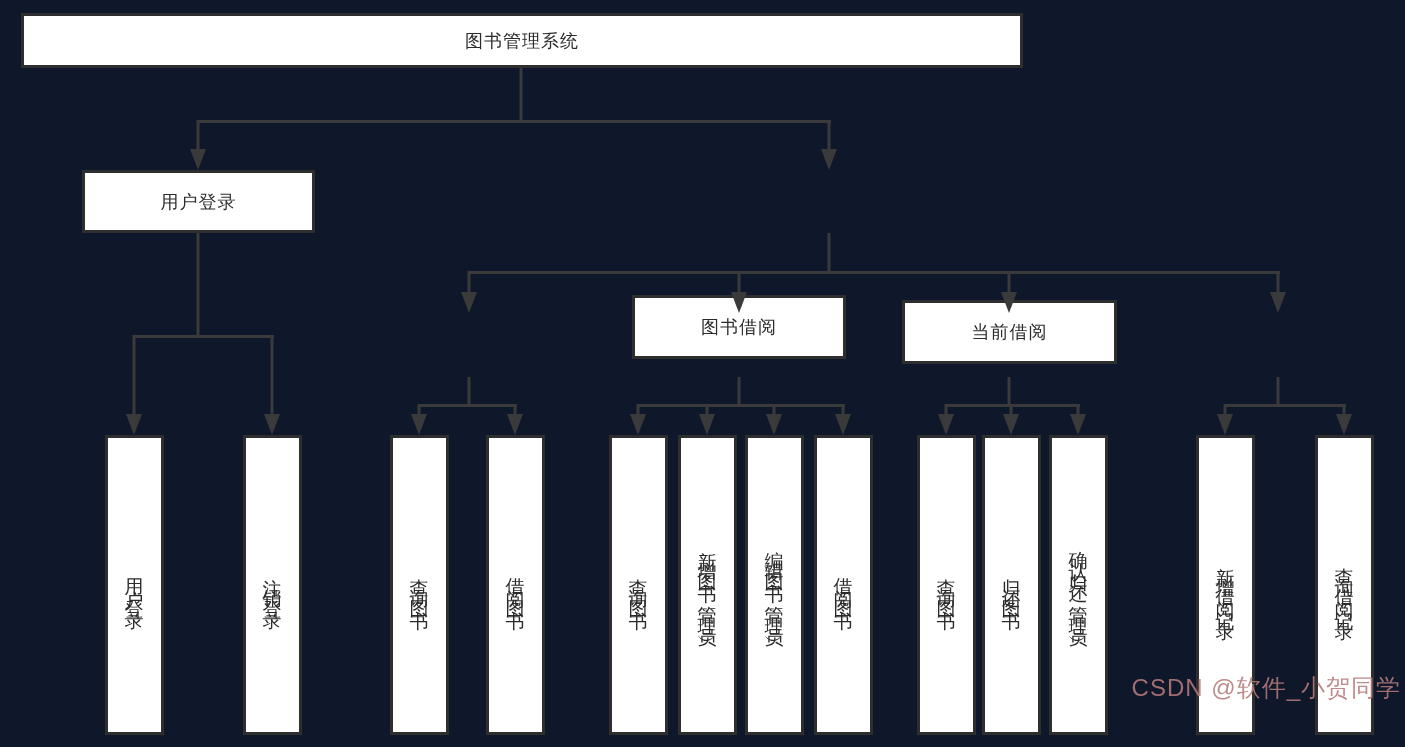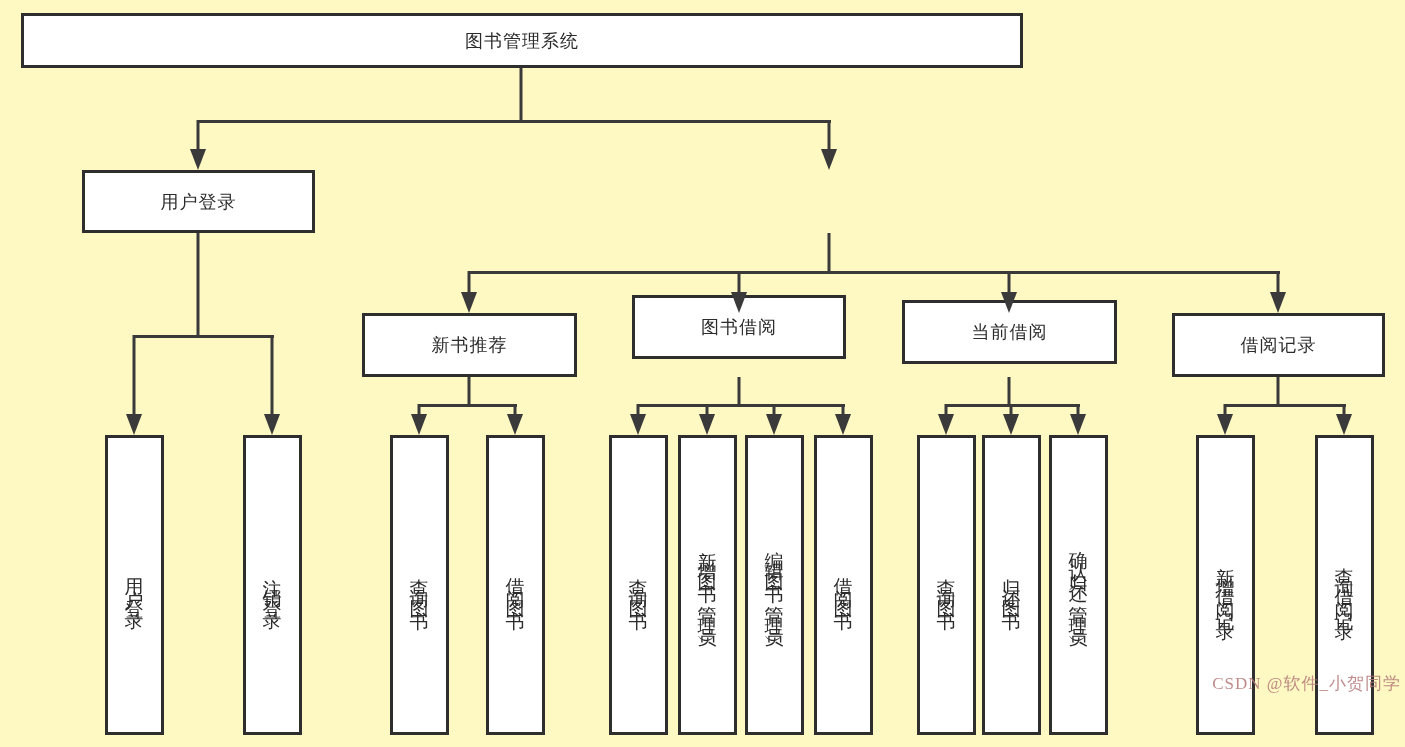--- a/index.html
+++ b/index.html
@@ -2,22 +2,22 @@
 <html><head>
 <meta charset="utf-8">
 <style>
   :root{
     --line:#3a3a3a;
     --border:#2e2e2e;
     --text:#2b2b2b;
   }
   html,body{margin:0;padding:0;background:#ffffff;}
   #canvas{
-    position:relative;width:1405px;height:747px;background:#fef9c3;overflow:hidden;
-    font-family:Liberation Serif, serif;color:var(--text);
+    position:relative;width:1405px;height:747px;background:#0f172a;overflow:hidden;
+    font-family:Liberation Sans, sans-serif;color:var(--text);
   }
   .box{
     position:absolute;box-sizing:border-box;background:#ffffff;
     border:3px solid var(--border);
     display:flex;align-items:center;justify-content:center;
     font-size:18px;letter-spacing:1px;color:var(--text);
   }
   .leaf{width:59px;height:300px;top:435px;}
   .leaf .vtext{
     writing-mode:vertical-rl;text-orientation:mixed;
@@ -31,48 +31,42 @@
     top:0;width:3px;height:calc(100% - 16px);background:var(--line);
   }
   .arrow::after{
     content:"";position:absolute;left:50%;transform:translateX(-50%);
     bottom:0;width:0;height:0;
     border-left:8px solid transparent;border-right:8px solid transparent;
     border-top:21px solid var(--line);
   }
   .watermark{
     position:absolute;right:4px;top:672px;
-    font-size:17px;letter-spacing:1px;color:rgba(181,122,122,0.88);
+    font-size:24px;letter-spacing:1px;color:rgba(181,122,122,0.88);
     white-space:nowrap;
   }
 </style>
 </head>
 <body>
 
 <div id="canvas">
 
   <div class="box" style="left:21px;top:13px;width:1002px;height:55px;">
     <span>图书管理系统</span>
   </div>
 
   <div class="box" style="left:82px;top:170px;width:233px;height:63px;">
     <span>用户登录</span>
   </div>
 
-  <div class="box" style="left:362px;top:313px;width:215px;height:64px;">
-    <span>新书推荐</span>
-  </div>
   <div class="box" style="left:632px;top:295px;width:214px;height:64px;">
     <span>图书借阅</span>
   </div>
   <div class="box" style="left:902px;top:300px;width:215px;height:64px;">
     <span>当前借阅</span>
-  </div>
-  <div class="box" style="left:1172px;top:313px;width:213px;height:64px;">
-    <span>借阅记录</span>
   </div>
 
   <div class="box leaf" style="left:105px;">
     <span class="vtext">用户登录</span>
   </div>
   <div class="box leaf" style="left:243px;">
     <span class="vtext">注销登录</span>
   </div>
 
   <div class="box leaf" style="left:390px;">

